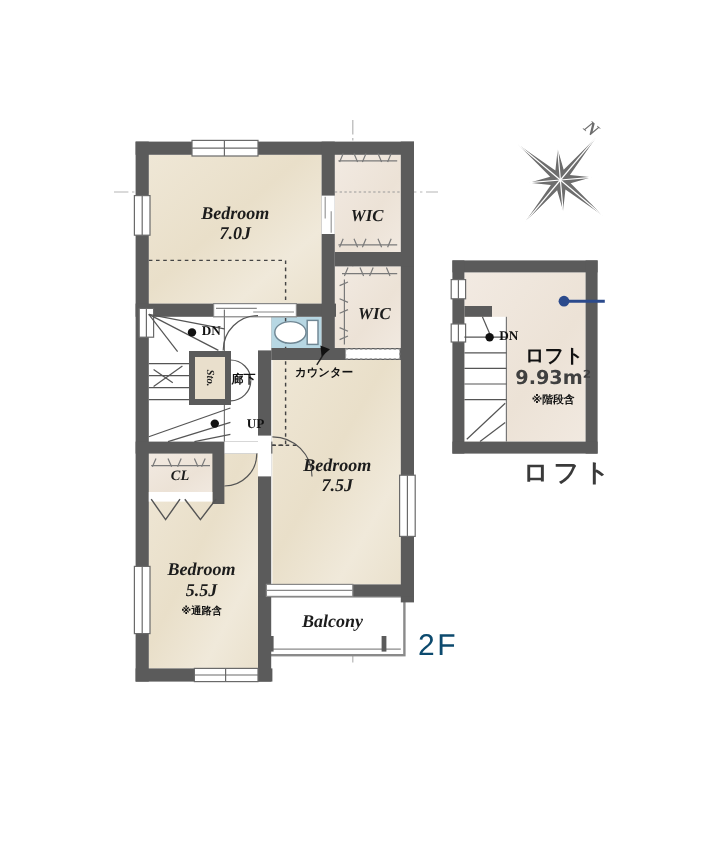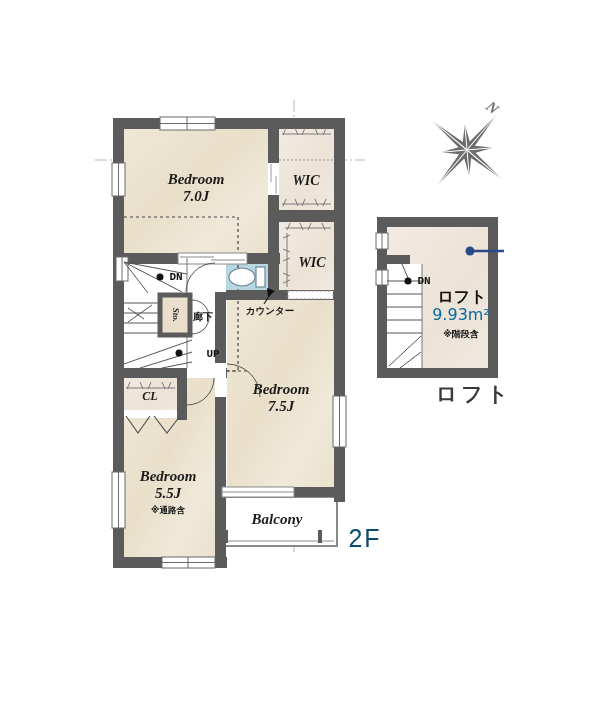--- a/index.html
+++ b/index.html
@@ -4,24 +4,24 @@
 <style>
   html,body{margin:0;padding:0;background:#ffffff;}
   #canvas{position:relative;width:601px;height:710px;background:#ffffff;overflow:hidden;
           font-family:"Liberation Sans","DejaVu Sans",sans-serif;}
   svg{position:absolute;left:0;top:0;}
   .lbl{position:absolute;transform:translate(-50%,-50%);white-space:nowrap;line-height:1;}
   .room-en{font-family:"Liberation Serif","DejaVu Serif",serif;font-style:italic;font-weight:bold;color:#1c1c1c;}
   .jp{font-family:"DejaVu Sans","Liberation Sans",sans-serif;font-weight:bold;color:#111;}
   .b15{font-size:15px;} .b14{font-size:14px;} .b12{font-size:12px;}
   .sm{font-size:8.5px;}
-  .updn{font-size:11px;font-weight:bold;color:#111;font-family:Liberation Mono, monospace;}
+  .updn{font-size:11px;font-weight:bold;color:#111;font-family:Liberation Serif, serif;}
   .sto{font-size:9px;transform:translate(-50%,-50%) rotate(90deg);}
   .loft-title{font-size:16px;}
-  .loft-area{font-size:16px;font-weight:normal;color:#0369a1;font-family:"DejaVu Sans",sans-serif;}
+  .loft-area{font-size:16px;font-weight:bold;color:#404040;font-family:"DejaVu Sans",sans-serif;}
   .loft-note{font-size:9px;}
   .floor-label{font-size:25px;color:#0c4a6e;letter-spacing:2px;font-family:"Liberation Sans",sans-serif;}
   .loft-caption{font-size:21px;color:#3a3a3a;letter-spacing:4px;font-weight:bold;}
   .north{font-family:"Liberation Serif",serif;font-style:italic;font-weight:bold;font-size:15px;color:#6d6d6d;
          transform:translate(-50%,-50%) rotate(40deg);}
 </style>
 </head>
 <body>
 
 <div id="canvas">

